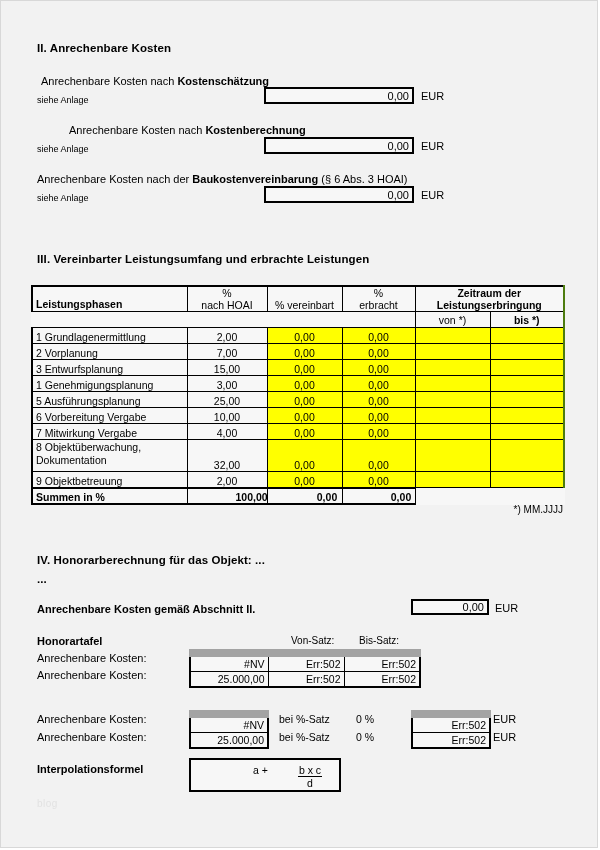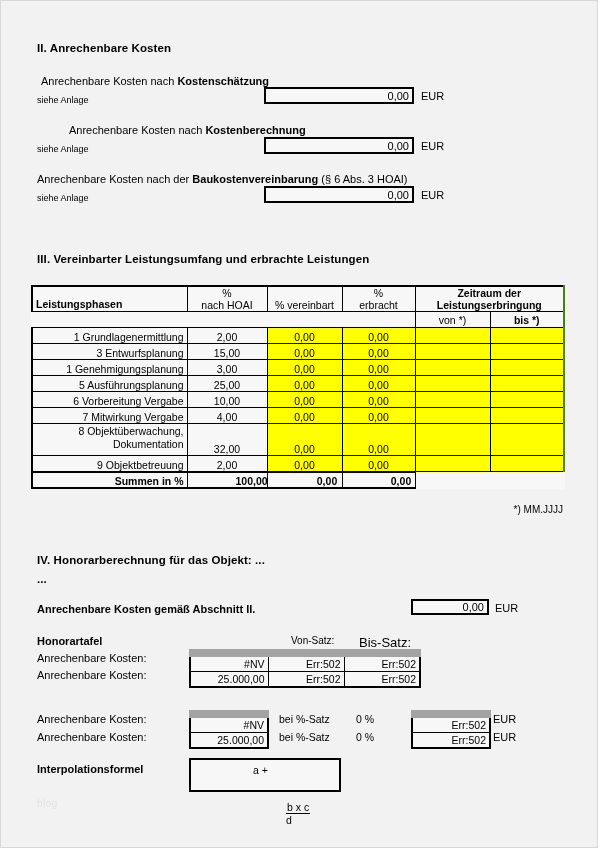--- a/index.html
+++ b/index.html
@@ -62,21 +62,21 @@
   }
   .tbl .outer-l{border-left:2px solid #000;}
   .tbl .outer-r{border-right:2px solid #4d7c0f;font-weight:bold;}
   .tbl .outer-t{border-top:2px solid #000;}
   .tbl .outer-b{border-bottom:2px solid #000;}
   .hdr-blank{height:32px;vertical-align:bottom;}
   .hdr-c{text-align:center;vertical-align:bottom;font-weight:bold;line-height:1.15;}
   .hdr-span{text-align:center;vertical-align:middle;font-weight:bold;line-height:1.15;height:32px;}
   .hdr-sub{text-align:center;font-weight:normal;}
   .ph{
-    text-align:right;vertical-align:bottom;white-space:nowrap;overflow:visible;
+    text-align:left;vertical-align:bottom;white-space:nowrap;overflow:visible;
     position:relative;
     margin-left:13px;
   }
   .ph span{position:relative;display:inline-block;}
   .num{text-align:center;vertical-align:bottom;}
   .yel{background:#ffff00 !important;text-align:center;vertical-align:bottom;}
   .yel-blank{background:#ffff00 !important;}
   .row-tall td{height:32px;}
   .sum td{font-weight:bold;border-top:2px solid #000;border-bottom:2px solid #000;}
   .sum .num{font-weight:bold;padding-left:48px;}
@@ -109,22 +109,21 @@
   
   .fbox{
     position:absolute;
     border:2px solid #000;
     background:#f7f7f7;
     box-sizing:border-box;
     font-size:10.5px;
   }
   .frac{
     position:absolute;
-    text-align:left;
-    margin-top:37px;
+    text-align:center;
   }
   .frac .numr{border-bottom:1px solid #000;padding:0 1px;display:inline-block;line-height:1.15;}
   .frac .den{display:block;line-height:1.2;}
 
   
   .wm{
     position:absolute;left:36px;top:797px;
     font-size:10px;color:#e2e2e2;letter-spacing:.5px;
   }
 </style>
@@ -205,20 +204,28 @@
 
       <tr>
         <td class="ph outer-l"><span>1 Grundlagenermittlung</span></td>
         <td class="num">2,00</td>
         <td class="yel">0,00</td>
         <td class="yel">0,00</td>
         <td class="yel-blank"></td>
         <td class="yel-blank outer-r"></td>
       </tr>
       <tr>
+        <td class="ph outer-l"><span>2 Vorplanung</span></td>
+        <td class="num">7,00</td>
+        <td class="yel">0,00</td>
+        <td class="yel">0,00</td>
+        <td class="yel-blank"></td>
+        <td class="yel-blank outer-r"></td>
+      </tr>
+      <tr>
         <td class="ph outer-l"><span>3 Entwurfsplanung</span></td>
         <td class="num">15,00</td>
         <td class="yel">0,00</td>
         <td class="yel">0,00</td>
         <td class="yel-blank"></td>
         <td class="yel-blank outer-r"></td>
       </tr>
       <tr>
         <td class="ph outer-l"><span>1 Genehmigungsplanung</span></td>
         <td class="num">3,00</td>
@@ -286,21 +293,21 @@
   <div class="abs sec-head" style="left:36px;top:572px;">...</div>
 
   <div class="abs lbl-b" style="left:36px;top:602px;text-align:center;">Anrechenbare Kosten gemäß Abschnitt II.</div>
   <div class="vbox" style="left:410px;top:598px;width:78px;height:16px;">
     <span>0,00</span>
   </div>
   <div class="abs eur" style="left:494px;top:601px;">EUR</div>
 
   <div class="abs lbl-b" style="left:36px;top:634px;">Honorartafel</div>
   <div class="abs lbl" style="left:290px;top:634px;font-size:10px;">Von-Satz:</div>
-  <div class="abs lbl" style="left:358px;top:634px;font-size:13px;">Bis-Satz:</div>
+  <div class="abs lbl" style="left:358px;top:634px;font-size:10px;">Bis-Satz:</div>
 
   <div class="abs lbl" style="left:36px;top:651px;">Anrechenbare Kosten:</div>
   <div class="abs lbl" style="left:36px;top:668px;">Anrechenbare Kosten:</div>
 
   <table class="htab" style="left:188px;top:648px;width:230px;">
     <colgroup>
         <col style="width:78px">
         <col style="width:76px">
         <col style="width:76px">
       </colgroup>

